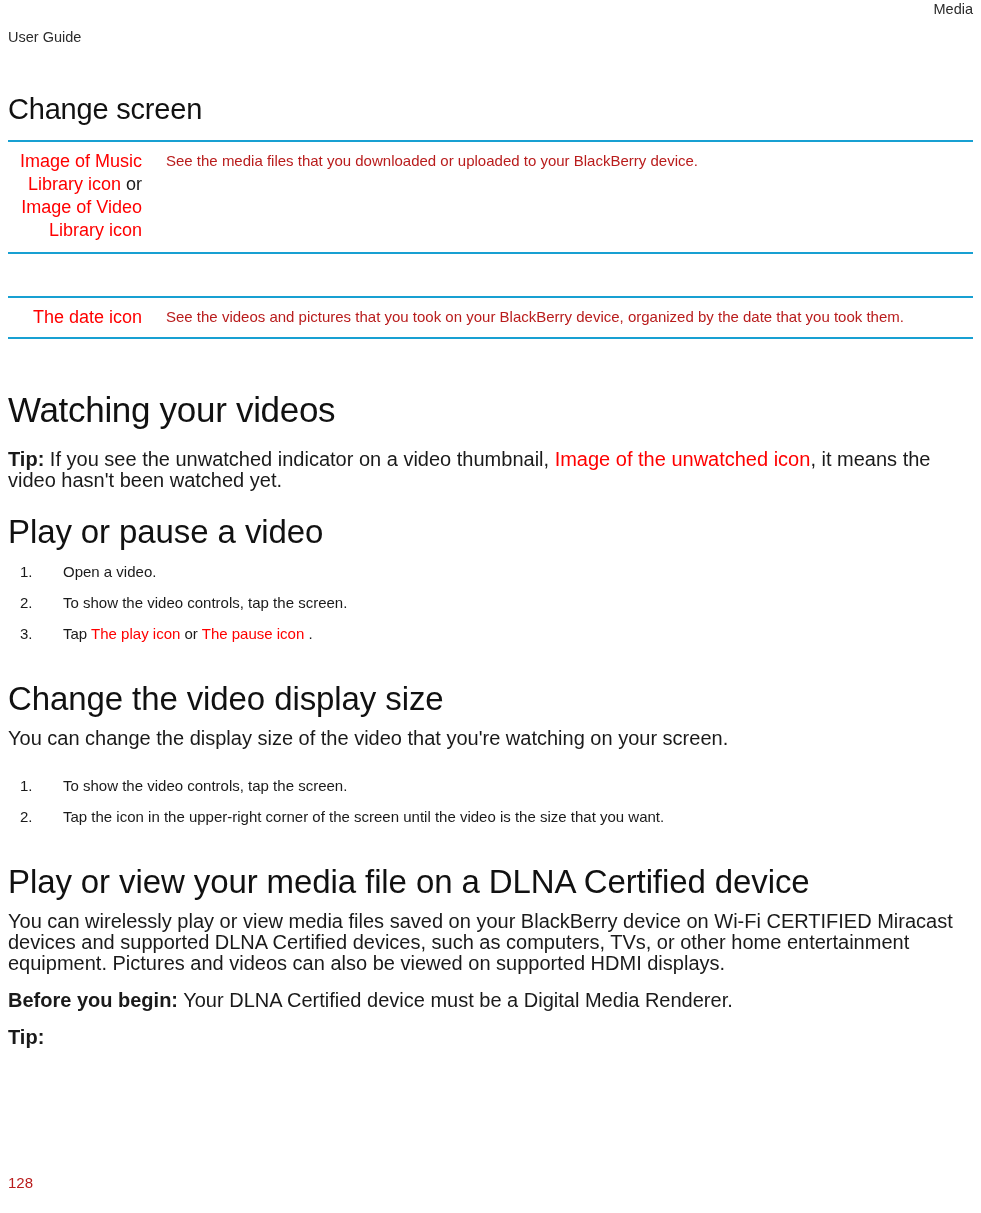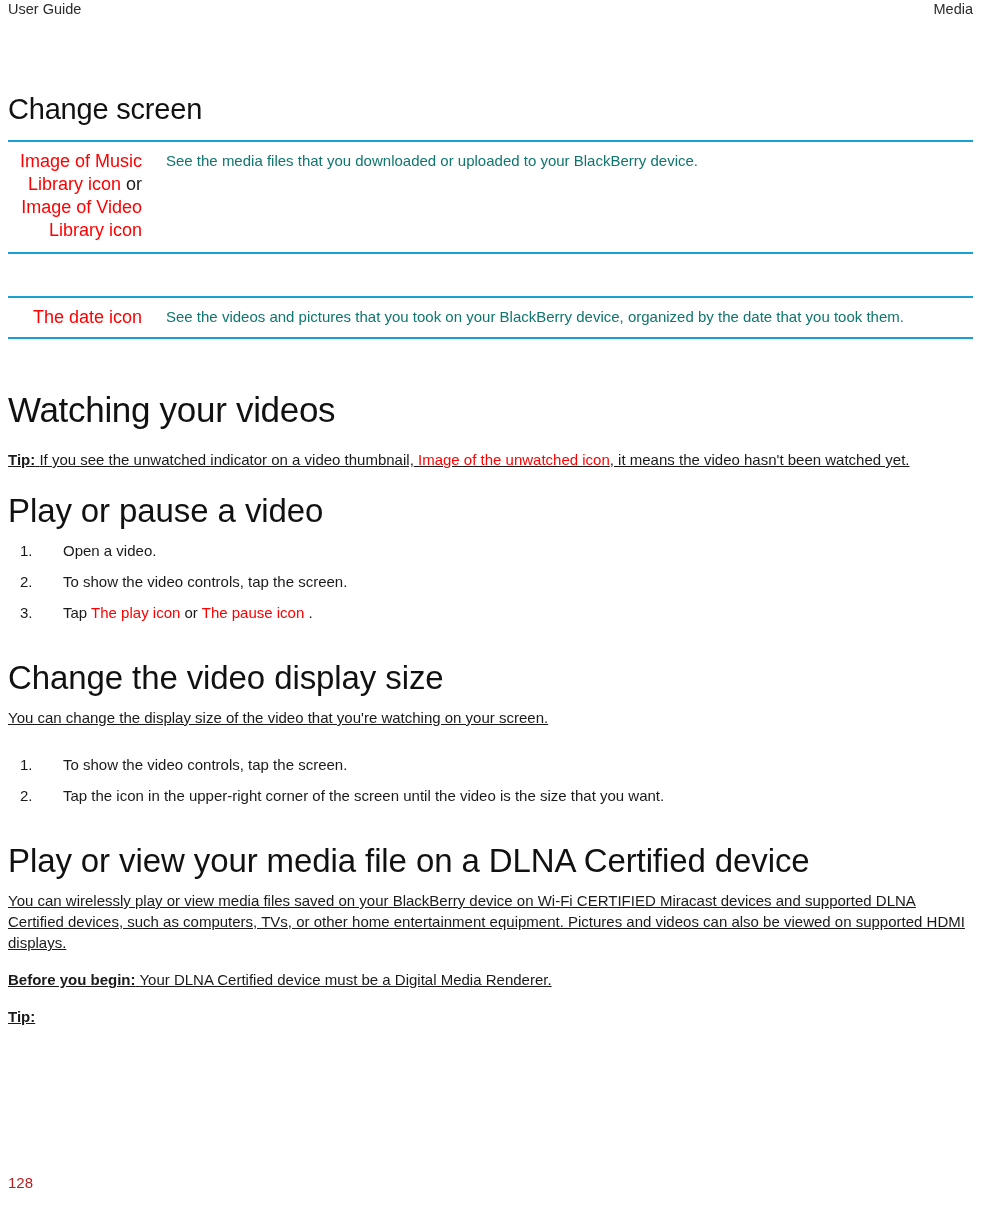--- a/index.html
+++ b/index.html
@@ -31,21 +31,21 @@
     left: 8px;
     right: 8px;
     height: 22px;
     display: flex;
     justify-content: space-between;
     align-items: flex-start;
     font-size: 14.5px;
     line-height: 18px;
     color: #2b2b2b;
   }
-  .running-header .rh-left  { text-align: center; }
+  .running-header .rh-left  { text-align: center; margin-top: 28px; }
   .running-header .rh-right { text-align: right; }
 
   
   .content {
     position: absolute;
     top: 92px;
     left: 8px;
     right: 8px;
   }
 
@@ -68,25 +68,24 @@
   h2.sub-title {
     font-size: 33px;
     font-weight: 400;
     line-height: 30px;
     margin: 0 0 14px 0;
     letter-spacing: -0.1px;
     color: #111111;
   }
 
   p.body-text {
-    font-size: 15px;
+    font-size: 20px;
     line-height: 21px;
     margin: 13px 0 16px 0;
     color: #1a1a1a;
-    text-decoration: underline;
   }
   p.body-text:last-child { margin-bottom: 0; }
 
   .bold { font-weight: bold; }
   .redtext { color: #ff0000; }
 
   
   table.icon-table {
     width: 100%;
     border-collapse: collapse;
@@ -108,21 +107,21 @@
   }
   table.icon-table td.icon-cell.v-center {
     vertical-align: middle;
     padding-top: 6px;
     padding-bottom: 6px;
   }
   table.icon-table td.desc-cell {
     padding: 8px 0 10px 16px;
     font-size: 15px;
     line-height: 21px;
-    color: #0f766e;
+    color: #b91c1c;
   }
   table.icon-table td.desc-cell.v-top { vertical-align: top; }
 
   .or-word { color: #1a1a1a; }
 
   
   ol.num-list {
     list-style: none;
     margin: 0 0 18px 0;
     padding: 0;

